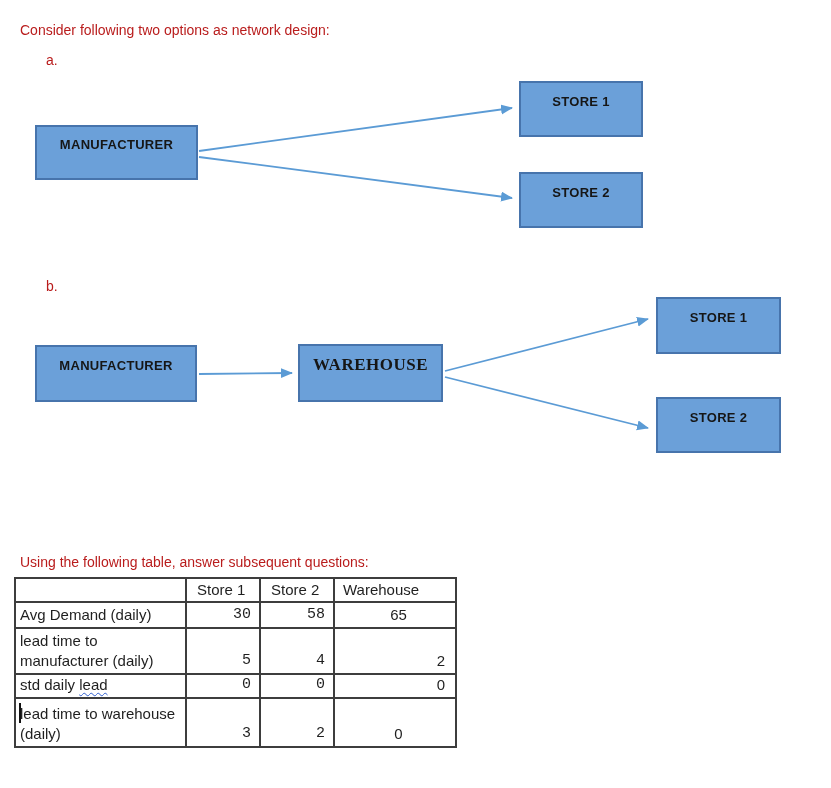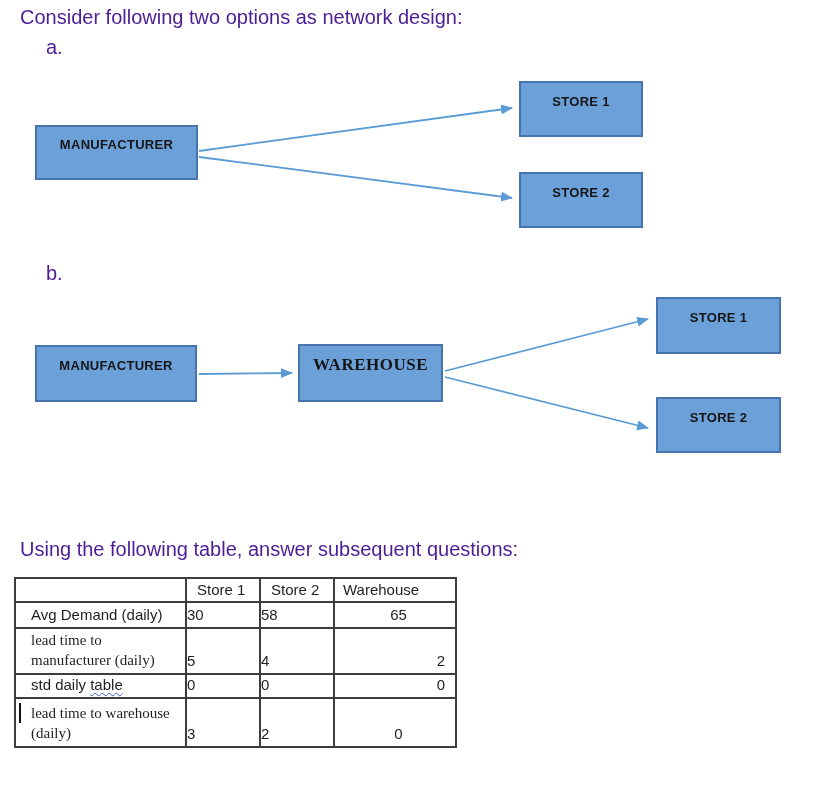--- a/index.html
+++ b/index.html
@@ -1,21 +1,21 @@
 <!DOCTYPE html>
 <html style="--node_fill: #6ba0d9; --node_border: #4774ac; --arrow: #5b9bd5;"><head>
 <meta charset="utf-8">
 <style>
   html,body{margin:0;padding:0;background:#ffffff;}
   #page{
     position:relative;width:831px;height:788px;background:#ffffff;
     font-family:"Liberation Sans","DejaVu Sans",sans-serif;color:#2b2b2b;
     overflow:hidden;
   }
-  .txt{position:absolute;font-size:20px;color:#4c1d95;white-space:nowrap;}
+  .txt{position:absolute;font-size:14px;color:#b91c1c;white-space:nowrap;margin-top:16px;}
 
   
   .node{
     position:absolute;box-sizing:border-box;
     background:var(--node_fill,#6ba0d9);
     border:2px solid var(--node_border,#4774ac);
     display:flex;align-items:center;justify-content:center;
     padding-bottom:16px; 
   }
   .node .lbl{
@@ -37,32 +37,32 @@
     position:absolute;left:14px;top:577px;
     border-collapse:collapse;table-layout:fixed;
     font-size:15px;color:#1f1f1f;
   }
   #data-table td,#data-table th{
     border:2px solid #3d3d3d;padding:0 0 2px 0;overflow:hidden;
     font-weight:normal;line-height:1.32;
   }
   #data-table th{vertical-align:middle;text-align:left;padding-left:10px;padding-bottom:0;}
   #data-table td{vertical-align:bottom;}
-  #data-table td.lab{padding-left:15px;text-align:left;position:relative;}
-  #data-table td.num{padding-right:8px;}
+  #data-table td.lab{padding-left:4px;text-align:left;position:relative;}
+  #data-table td.num{text-align:right;padding-right:8px;font-family:Liberation Mono, monospace;}
   #data-table td.wl{text-align:center;padding-left:7px;}
   #data-table td.wr{text-align:right;padding-right:10px;}
   tr.h24{height:24px}tr.h26{height:26px}tr.h23{height:23px}
   tr.h46{height:46px}tr.h22{height:22px}tr.h49{height:49px}
   .wavy{
     text-decoration-line:underline;text-decoration-style:wavy;
     text-decoration-color:#2f5fd0;text-decoration-thickness:1px;
     text-underline-offset:2px;
   }
-  .multiline{white-space:normal;font-family:Liberation Serif, serif;}
+  .multiline{white-space:normal;}
   .cursor-bar{
     position:absolute;left:3px;top:4px;width:2px;height:20px;background:#111;
   }
 </style>
 </head>
 <body>
 
 <div id="page">
 
   <div class="txt" style="left:20px;top:6px;">Consider following two options as network design:</div>
@@ -129,21 +129,21 @@
       <td class="num">58</td>
       <td class="wl">65</td>
     </tr>
     <tr class="h46">
       <td class="lab multiline">lead time to manufacturer (daily)</td>
       <td class="num">5</td>
       <td class="num">4</td>
       <td class="wr">2</td>
     </tr>
     <tr class="h22">
-      <td class="lab"><span>std daily </span><span class="wavy">table</span></td>
+      <td class="lab"><span>std daily </span><span class="wavy">lead</span></td>
       <td class="num">0</td>
       <td class="num">0</td>
       <td class="wr">0</td>
     </tr>
     <tr class="h49">
       <td class="lab multiline"><span class="cursor-bar"></span><span>lead time to warehouse (daily)</span></td>
       <td class="num">3</td>
       <td class="num">2</td>
       <td class="wl">0</td>
     </tr>

